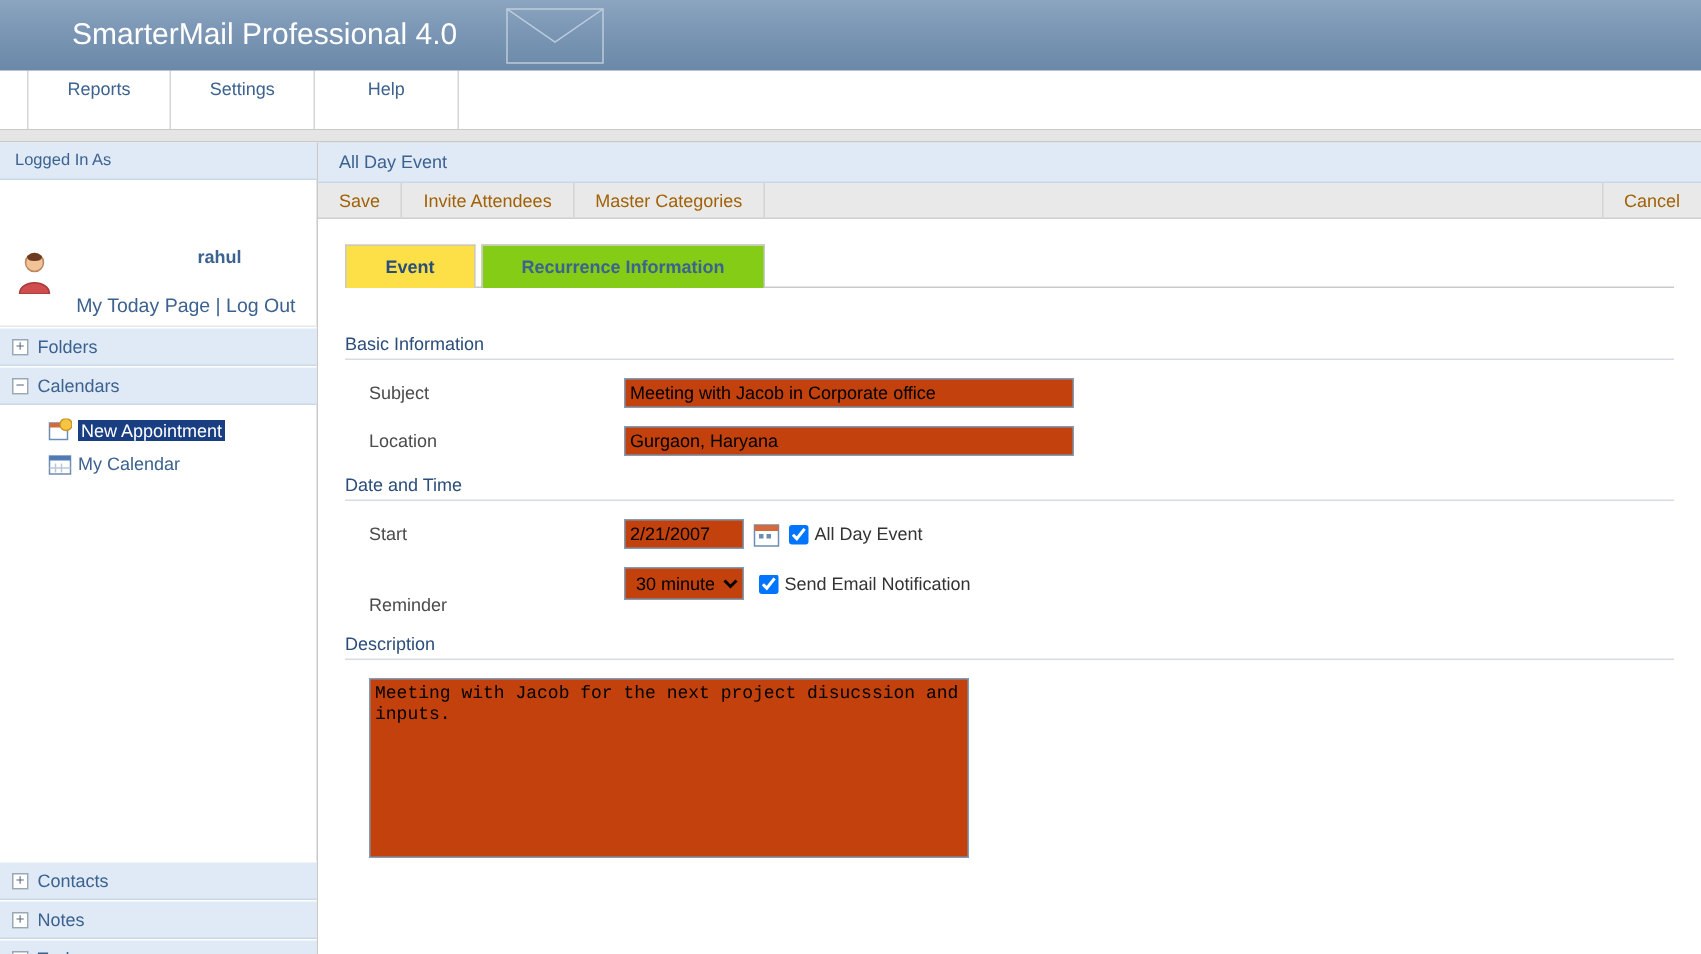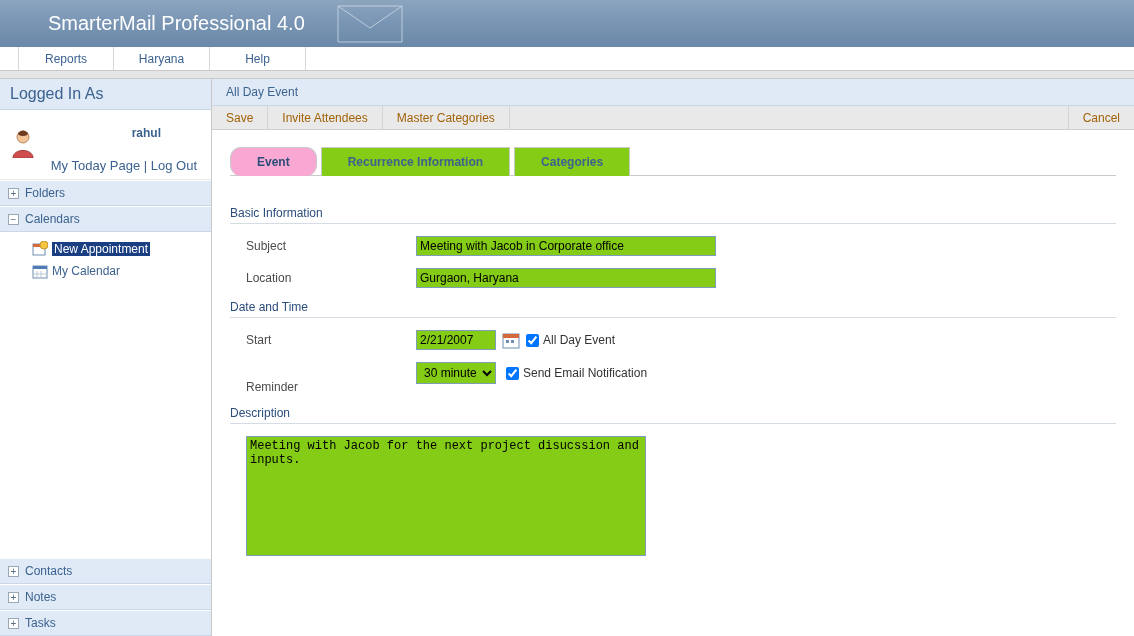--- a/index.html
+++ b/index.html
@@ -24,21 +24,21 @@
     position: relative;
   }
   .envelope {
     position: absolute;
     left: 330px; top: 0;
     width: 80px; height: 47px;
     opacity: .85;
   }
   
   .menubar {
-    height: 24px;
+    height: 40px;
     background: #fff;
     border-bottom: 1px solid #c9c9c9;
     display: flex;
     padding-left: 18px;
   }
   .menubar div {
     width: 96px;
     text-align: center;
     line-height: 24px;
     color: #3c628f;
@@ -56,28 +56,29 @@
     background: #fff;
     display: flex;
     flex-direction: column;
     min-height: 557px;
   }
   .sidetitle {
     background: #dfeaf6;
     color: #3c628f;
     padding: 6px 10px;
     border-bottom: 1px solid #c9d8e8;
-    font-size: 16px;
+    font-size: 11px;
   }
   .userbox {
     height: 70px;
     padding: 10px;
     text-align: right;
     position: relative;
     border-bottom:1px solid #e8e8e8;
+    margin-top:28px;
   }
   .avatar {
     position: absolute; left: 10px; top: 18px;
     width: 26px; height: 30px;
   }
   .username { color: #3c628f; font-weight: bold; display:inline-block; margin-right:40px; margin-top:6px;}
   .userlinks { font-size: 13px; color: #3c628f; margin-top: 18px; padding-right:4px;}
   .userlinks span { cursor:pointer; }
   .navitem {
     background: #dfeaf6;
@@ -143,40 +144,39 @@
     border-bottom:none;
     margin-right:4px;
     color:#3c628f;
     background:#84cc16;
     cursor:pointer;
     font-weight:bold;
     position:relative;
     top:1px;
   }
   .tab.active {
-    background:#f9a8d4;
+    background:#fde047;
     color:#2a4d7a;
-    border-radius:11px;
   }
   .sectionhdr {
     color:#2a4d7a;
     font-weight:normal;
     border-bottom:1px solid #d5dce4;
     padding-bottom:3px;
     margin: 6px 0 12px 0;
     font-size:12px;
   }
   .formrow { display:flex; align-items:center; margin-bottom:12px; padding-left:16px;}
   .formlabel { width:170px; color:#4b4b4b; }
   input[type=text], select, textarea {
     font-family:inherit;
     font-size:12px;
     border:1px solid #7f9db9;
     padding:2px 3px;
-    background:#84cc16;
+    background:#c2410c;
   }
   .txt-wide { width:300px; }
   .txt-date { width:80px; }
   .sel-rem { width:80px; }
   .email-yellow { width:230px; background:#fdf7a7 !important; }
   .cal-icon { width:18px; height:18px; margin:0 6px; cursor:pointer;}
   .cb { margin:0 4px 0 0; vertical-align:middle;}
   .desc-area { width:400px; height:120px; resize:none; font-family:"Courier New",monospace; }
   .desc-wrap { padding-left:16px; position:relative;}
 </style>
@@ -186,21 +186,21 @@
 <div class="header">
   <span>SmarterMail Professional 4.0</span>
   <svg class="envelope" viewBox="0 0 80 47">
     <polygon points="8,6 72,6 72,42 8,42" fill="none" stroke="#c9d6e4" stroke-width="1"></polygon>
     <polyline points="8,6 40,28 72,6" fill="none" stroke="#c9d6e4" stroke-width="1"></polyline>
   </svg>
 </div>
 
 <div class="menubar">
   <div>Reports</div>
-  <div>Haryana</div>
+  <div>Settings</div>
   <div>Help</div>
 </div>
 <div class="grey-strip"></div>
 
 <div class="app">
 
   <div class="sidebar">
     <div class="sidetitle">Logged In As</div>
     <div class="userbox">
       <svg class="avatar" viewBox="0 0 26 30">
@@ -270,21 +270,20 @@
       <div class="btn">Invite Attendees</div>
       <div class="btn">Master Categories</div>
       <div class="spacer"></div>
       <div class="btn cancel">Cancel</div>
     </div>
 
     <div class="content">
       <div class="tabs">
         <div class="tab active">Event</div>
         <div class="tab">Recurrence Information</div>
-        <div class="tab">Categories</div>
       </div>
 
       <div class="sectionhdr">Basic Information</div>
 
       <div class="formrow">
         <div class="formlabel">Subject</div>
         <input type="text" class="txt-wide" value="Meeting with Jacob in Corporate office" style="">
       </div>
       <div class="formrow">
         <div class="formlabel">Location</div>

